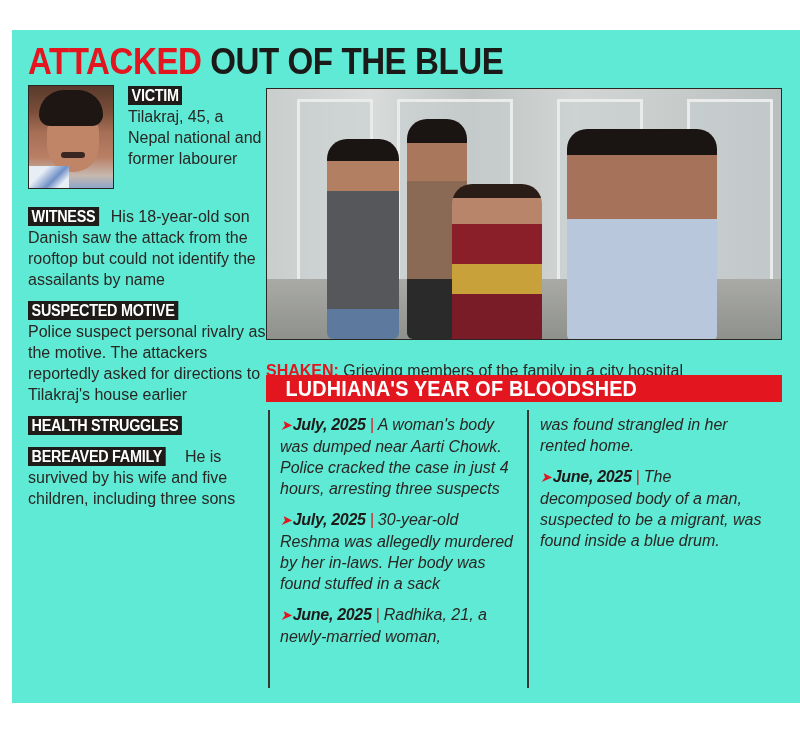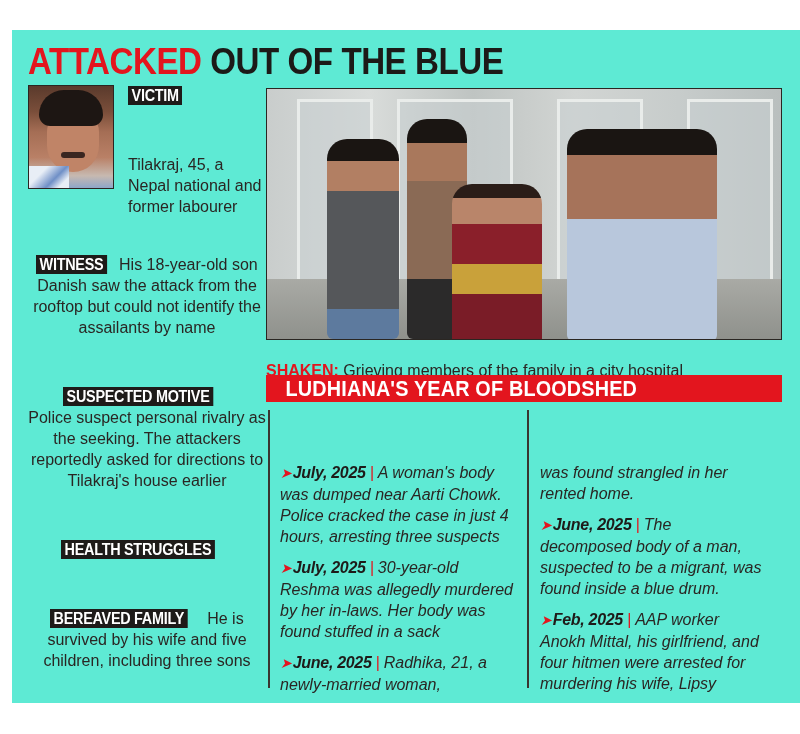--- a/index.html
+++ b/index.html
@@ -8,25 +8,25 @@
   .headline{position:absolute;left:16px;top:12px;font-family:"Liberation Sans",sans-serif;font-weight:900;font-size:36px;letter-spacing:-0.5px;line-height:40px;transform:scaleX(0.92);transform-origin:left top;white-space:nowrap;}
   .headline .red{color:#e3151e;}
   .headline .blk{color:#1c1a18;}
   .victim-photo{position:absolute;left:16px;top:55px;width:86px;height:104px;border:1.5px solid #2a2622;box-sizing:border-box;overflow:hidden;
     background:linear-gradient(180deg,#5a3a2c 0%,#7a4e3a 25%,#a56e55 45%,#b98066 70%,#c7b9b0 88%,#8fa6c8 100%);}
   .victim-photo .hair{position:absolute;left:10px;top:4px;width:64px;height:36px;border-radius:40px 40px 18px 18px;background:#1d1613;}
   .victim-photo .face{position:absolute;left:18px;top:24px;width:52px;height:62px;border-radius:22px 22px 26px 26px;background:#c08467;}
   .victim-photo .mous{position:absolute;left:32px;top:66px;width:24px;height:6px;border-radius:4px;background:#3a2620;}
   .victim-photo .shirt{position:absolute;left:0;top:80px;width:40px;height:24px;background:linear-gradient(135deg,#e8eef6 30%,#6f8fc6 60%,#e8eef6 80%);}
   .label{display:inline-block;background:#1e1b19;color:#fff;font-weight:bold;font-size:16px;line-height:19px;padding:0 4px;letter-spacing:-0.3px;font-family:"Liberation Sans",sans-serif;transform:scaleX(0.9);transform-origin:left center;}
-  .txt{font-family:"Liberation Sans",sans-serif;color:#2a2623;font-size:16px;line-height:21px;margin-top:48px;}
+  .txt{font-family:"Liberation Sans",sans-serif;color:#2a2623;font-size:16px;line-height:21px;}
   .victim-block{position:absolute;left:116px;top:56px;width:140px;}
   .victim-block .label{margin-bottom:1px;}
   .left-col{position:absolute;left:16px;top:176px;width:238px;}
-  .sec{margin-bottom:10px;text-align:center;}
+  .sec{margin-bottom:10px;}
   .sec .label{margin-right:2px;}
   .sec.inline .label{margin-right:4px;}
   .photo{position:absolute;left:254px;top:58px;width:516px;height:252px;border:1.5px solid #2a2622;box-sizing:border-box;overflow:hidden;
     background:linear-gradient(90deg,#c9cdcc 0%,#d9dcda 20%,#bfc4c2 40%,#d2d5d3 60%,#c7cccb 80%,#b9bfbe 100%);}
   .photo .floor{position:absolute;left:0;bottom:0;width:100%;height:60px;background:linear-gradient(180deg,#a9aaa5,#8f918c);}
   .photo .door{position:absolute;top:10px;height:200px;border:3px solid #e9ecea;background:rgba(200,208,210,0.55);}
   .photo .p{position:absolute;border-radius:20px 20px 6px 6px;}
   .caption{position:absolute;left:254px;top:318px;font-size:16px;line-height:20px;color:#2a2623;white-space:nowrap;margin-top:13px;}
   .caption .tag{color:#e3151e;font-weight:bold;}
   .banner{position:absolute;left:254px;top:345px;width:516px;height:27px;background:#e3151e;color:#fff;font-weight:900;font-size:22px;line-height:27px;text-align:left;letter-spacing:0.2px;}
@@ -58,21 +58,21 @@
     <div><span class="label">VICTIM</span></div>
     <div class="txt">Tilakraj, 45, a Nepal national and former labourer</div>
   </div>
 
   <div class="left-col">
     <div class="sec inline txt">
       <span class="label">WITNESS</span><span>His 18-year-old son Danish saw the attack from the rooftop but could not identify the assailants by name</span>
     </div>
     <div class="sec txt">
       <div><span class="label">SUSPECTED MOTIVE</span></div>
-      <div>Police suspect personal rivalry as the seeking. The attackers reportedly asked for directions to Tilakraj's house earlier</div>
+      <div>Police suspect personal rivalry as the motive. The attackers reportedly asked for directions to Tilakraj's house earlier</div>
     </div>
     <div class="sec txt">
       <div><span class="label">HEALTH STRUGGLES</span></div>
     </div>
     <div class="sec inline txt">
       <span class="label">BEREAVED FAMILY</span><span>He is survived by his wife and five children, including three sons</span>
     </div>
   </div>
 
   <div class="photo">
@@ -108,18 +108,15 @@
     <div class="item">
       <span class="arrow">➤</span><span class="date">June, 2025</span><span class="pipe">|</span><span>Radhika, 21, a newly-married woman,</span>
     </div>
   </div>
 
   <div class="tcol txt" style="left:528px;width:225px;">
     <div class="item">was found strangled in her rented home.</div>
     <div class="item">
       <span class="arrow">➤</span><span class="date">June, 2025</span><span class="pipe">|</span><span>The decomposed body of a man, suspected to be a migrant, was found inside a blue drum.</span>
     </div>
-    <div class="item">
-      <span class="arrow">➤</span><span class="date">Feb, 2025</span><span class="pipe">|</span><span>AAP worker Anokh Mittal, his girlfriend, and four hitmen were arrested for murdering his wife, Lipsy</span>
-    </div>
   </div>
 
 </div>
 
 </body></html>

